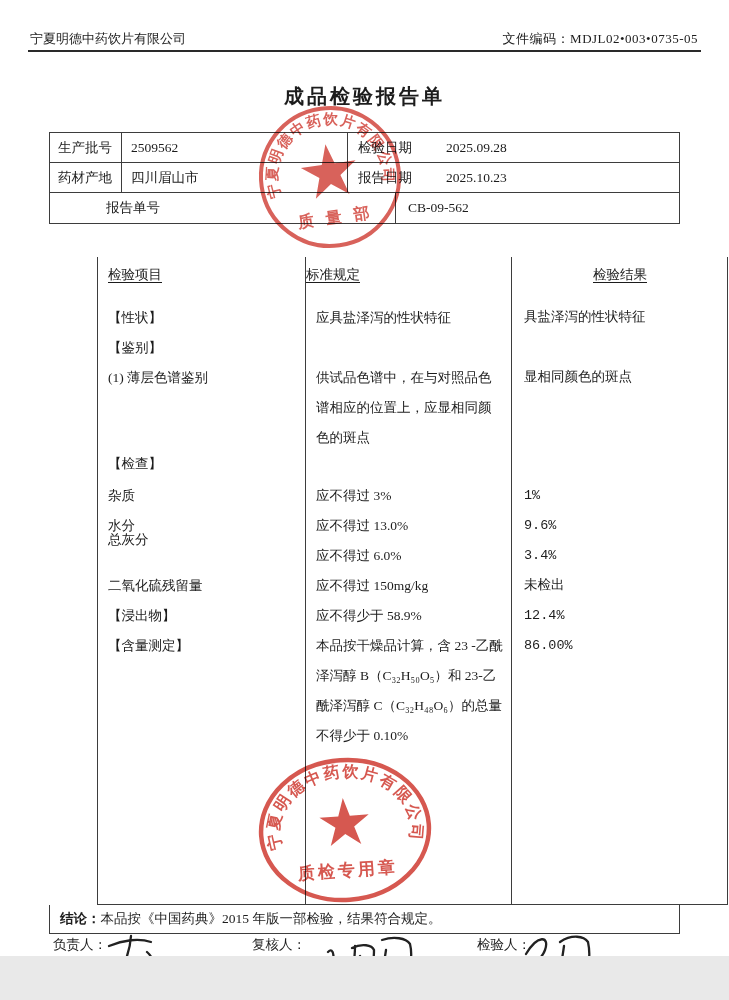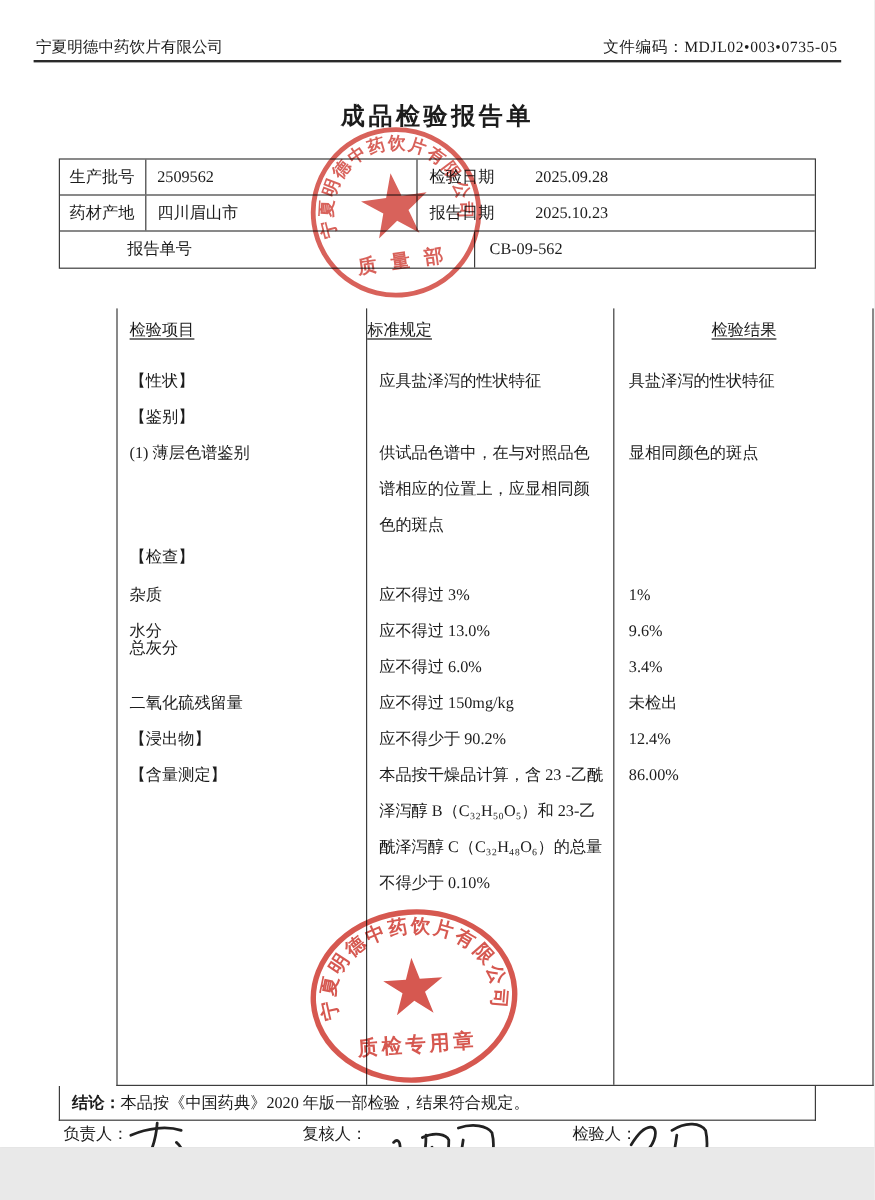--- a/index.html
+++ b/index.html
@@ -27,21 +27,21 @@
         border-left:1px solid #3d3d3d;border-right:1px solid #3d3d3d;border-bottom:1px solid #3d3d3d;font-size:13.5px;margin-left:48px;}
   .vline{position:absolute;top:0;bottom:0;width:1px;background:#3d3d3d;}
   .v1{left:207px;} .v2{left:413px;}
   .col-h{position:absolute;top:9px;text-decoration:underline;text-underline-offset:3px;}
   .col-h.item{left:10px;}
   .col-h.std{left:208px;width:205px;}
   .col-h.res{left:414px;width:216px;text-align:center;}
   .cell{position:absolute;line-height:30px;}
   .c-item{left:10px;width:190px;}
   .c-std{left:218px;width:188px;}
-  .c-res{left:426px;width:196px;}
+  .c-res{left:426px;width:196px;font-family:Liberation Mono, monospace;}
   
   .concl{position:absolute;left:49px;top:905px;width:631px;height:29px;box-sizing:border-box;
          border:1px solid #3d3d3d;border-top:none;display:flex;align-items:center;padding-left:10px;font-size:13.5px;}
   .concl b{font-weight:bold;}
   .sig-label{position:absolute;top:936px;font-size:13.5px;}
   .sl1{left:53px;} .sl2{left:252px;} .sl3{left:448px;margin-left:29px;}
   .sig-svg{position:absolute;}
   .sig1{left:95px;top:928px;} .sig2{left:318px;top:926px;} .sig3{left:514px;top:920px;}
   
   .stamp{position:absolute;mix-blend-mode:multiply;}
@@ -112,31 +112,31 @@
 
     <div class="cell c-item" style="top:268px">总灰分</div>
     <div class="cell c-std" style="top:284px">应不得过 6.0%</div>
     <div class="cell c-res" style="top:284px">3.4%</div>
 
     <div class="cell c-item" style="top:314px">二氧化硫残留量</div>
     <div class="cell c-std" style="top:314px">应不得过 150mg/kg</div>
     <div class="cell c-res" style="top:314px">未检出</div>
 
     <div class="cell c-item" style="top:344px">【浸出物】</div>
-    <div class="cell c-std" style="top:344px">应不得少于 90.2%</div>
+    <div class="cell c-std" style="top:344px">应不得少于 58.9%</div>
     <div class="cell c-res" style="top:344px">12.4%</div>
 
     <div class="cell c-item" style="top:374px">【含量测定】</div>
     <div class="cell c-std" style="top:374px">本品按干燥品计算，含 23 -乙酰泽泻醇 B（C₃₂H₅₀O₅）和 23-乙酰泽泻醇 C（C₃₂H₄₈O₆）的总量不得少于 0.10%</div>
     <div class="cell c-res" style="top:374px">86.00%</div>
   </div>
 
   <div class="concl">
     <b>结论：</b>
-    <span>本品按《中国药典》2020 年版一部检验，结果符合规定。</span>
+    <span>本品按《中国药典》2015 年版一部检验，结果符合规定。</span>
   </div>
 
   <div class="sig-label sl1">负责人：</div>
   <div class="sig-label sl2">复核人：</div>
   <div class="sig-label sl3">检验人：</div>
 
   <svg class="sig-svg sig1" width="80" height="62" viewBox="0 0 80 62">
     <g fill="none" stroke="#222" stroke-width="2.3" stroke-linecap="round">
       <path d="M14,18 C28,12 44,10 56,14"></path>
       <path d="M36,8 C35,22 30,40 18,50 C27,43 38,41 44,45"></path>

